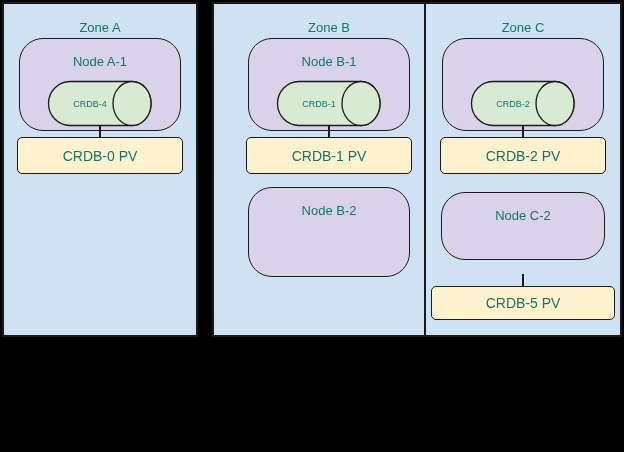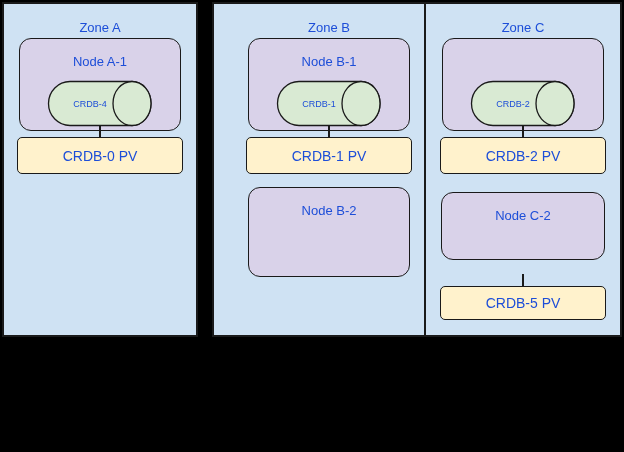--- a/index.html
+++ b/index.html
@@ -9,38 +9,38 @@
     --pv-fill:#fff2cc;
     --stroke:#1a1a1a;
     --bg:#000000;
   }
   html,body{margin:0;padding:0;}
   .stage{
     position:relative;
     width:624px;height:452px;
     background:var(--bg);
     font-family:"Liberation Sans",sans-serif;
-    color:#1d4ed8;
+    color:#0f766e;
     overflow:hidden;
   }
   .zone{
     position:absolute;top:2px;height:335px;
     background:var(--zone-fill);
     border:2px solid var(--stroke);
     box-sizing:border-box;
   }
   .zone-title{
     position:absolute;top:16px;left:0;right:0;
     text-align:center;font-size:13px;line-height:15px;
   }
   .node{
     position:absolute;left:50%;transform:translateX(-50%);
     background:var(--node-fill);
     border:1px solid var(--stroke);
-    border-radius:12px;
+    border-radius:24px;
     box-sizing:border-box;
   }
   .node-label{
     position:absolute;top:15px;left:0;right:0;
     text-align:center;font-size:13px;line-height:15px;
   }
   .cyl{
     position:absolute;left:50%;transform:translateX(-50%);
     width:106px;height:47px;
   }
@@ -70,21 +70,21 @@
   }
   
   .node-top{top:34px;width:162px;height:93px;}
   .cyl-top{top:41px;}
   .conn-top{top:121px;height:13px;}
   .pv-top{top:133px;width:166px;height:37px;}
   .zone-b .node-second{top:183px;width:162px;height:90px;}
   .zone-c .node-second{top:188px;width:164px;height:68px;}
   .zone-c .cyl-second{top:36px;}
   .zone-c .conn-second{top:270px;height:13px;}
-  .zone-c .pv-second{top:282px;width:166px;height:34px;}
+  .zone-c .pv-second{top:282px;width:184px;height:34px;}
   .zone-a{left:2px;width:196px;}
   .zone-b{left:212px;width:234px;}
   .zone-c{left:424px;width:198px;}
 </style>
 </head>
 <body>
 
 <div class="stage">
 
   <div class="zone zone-a">

